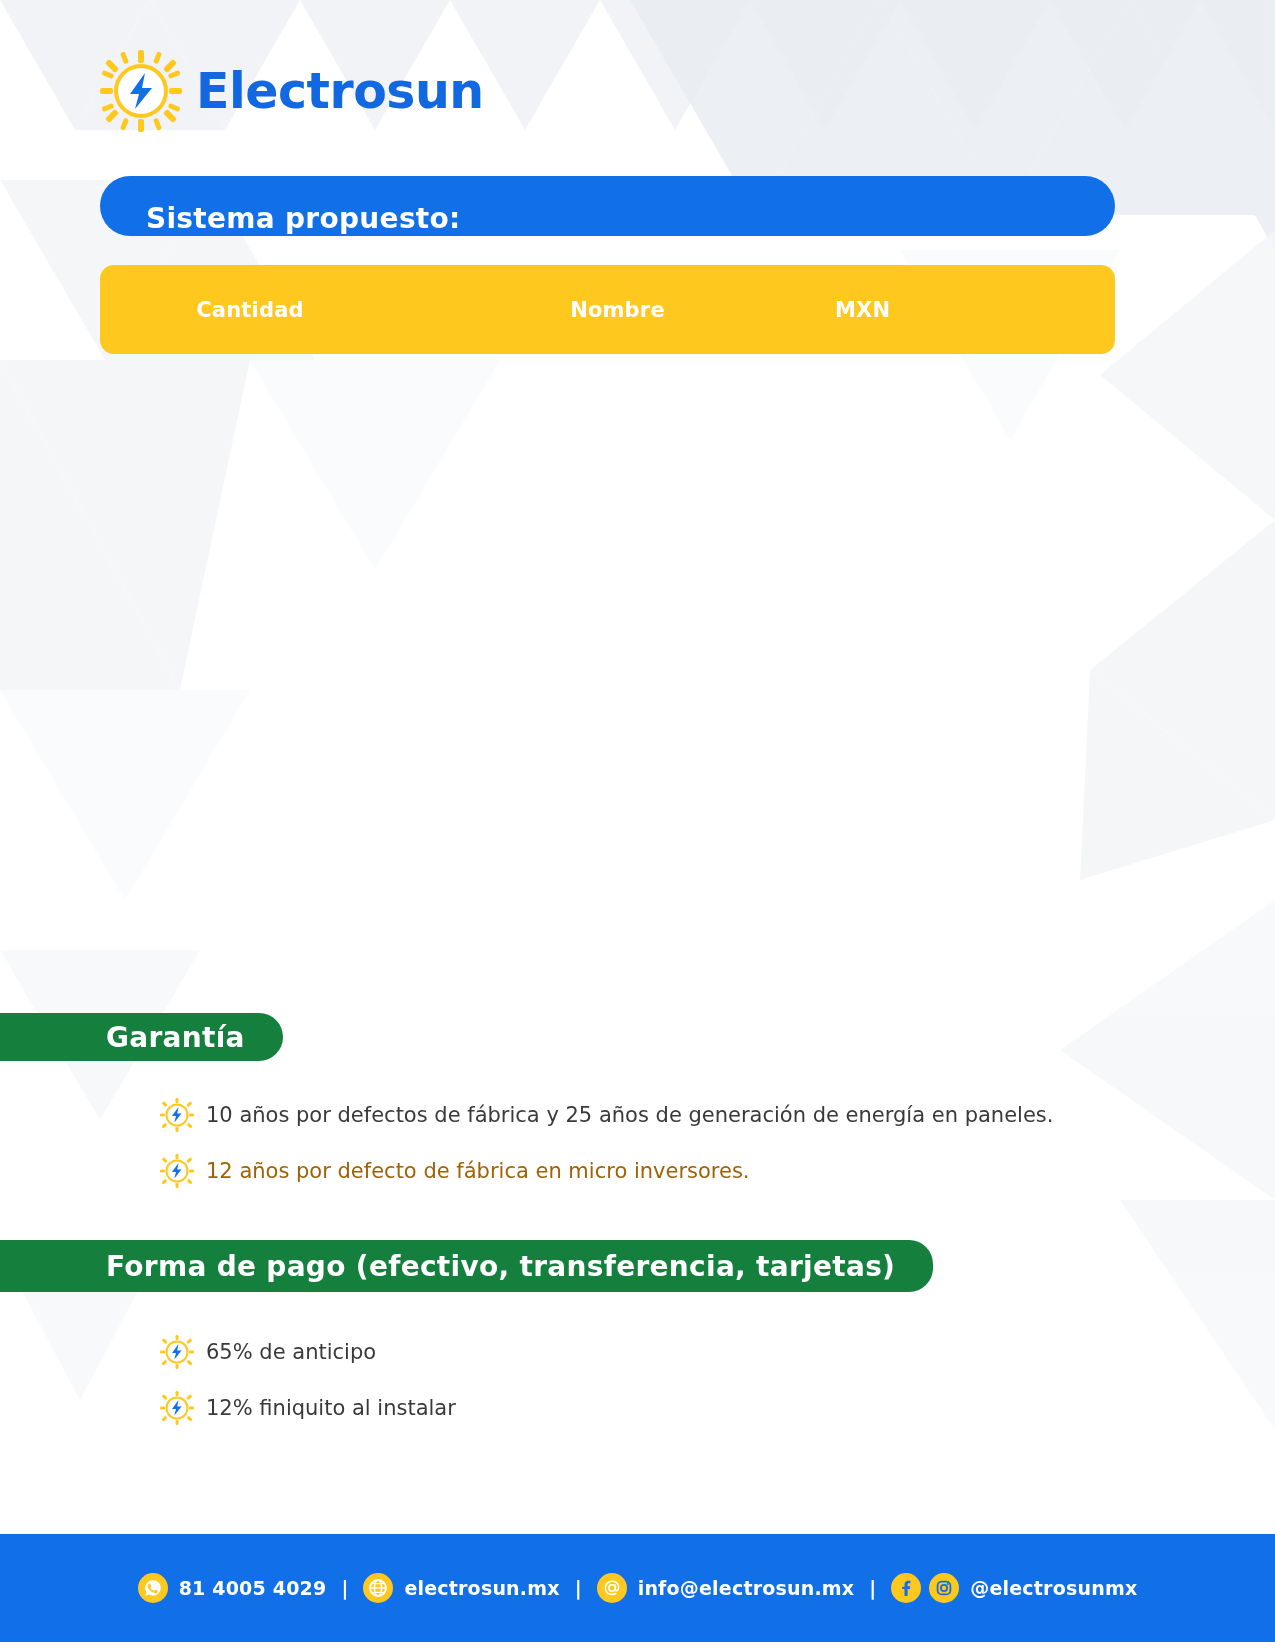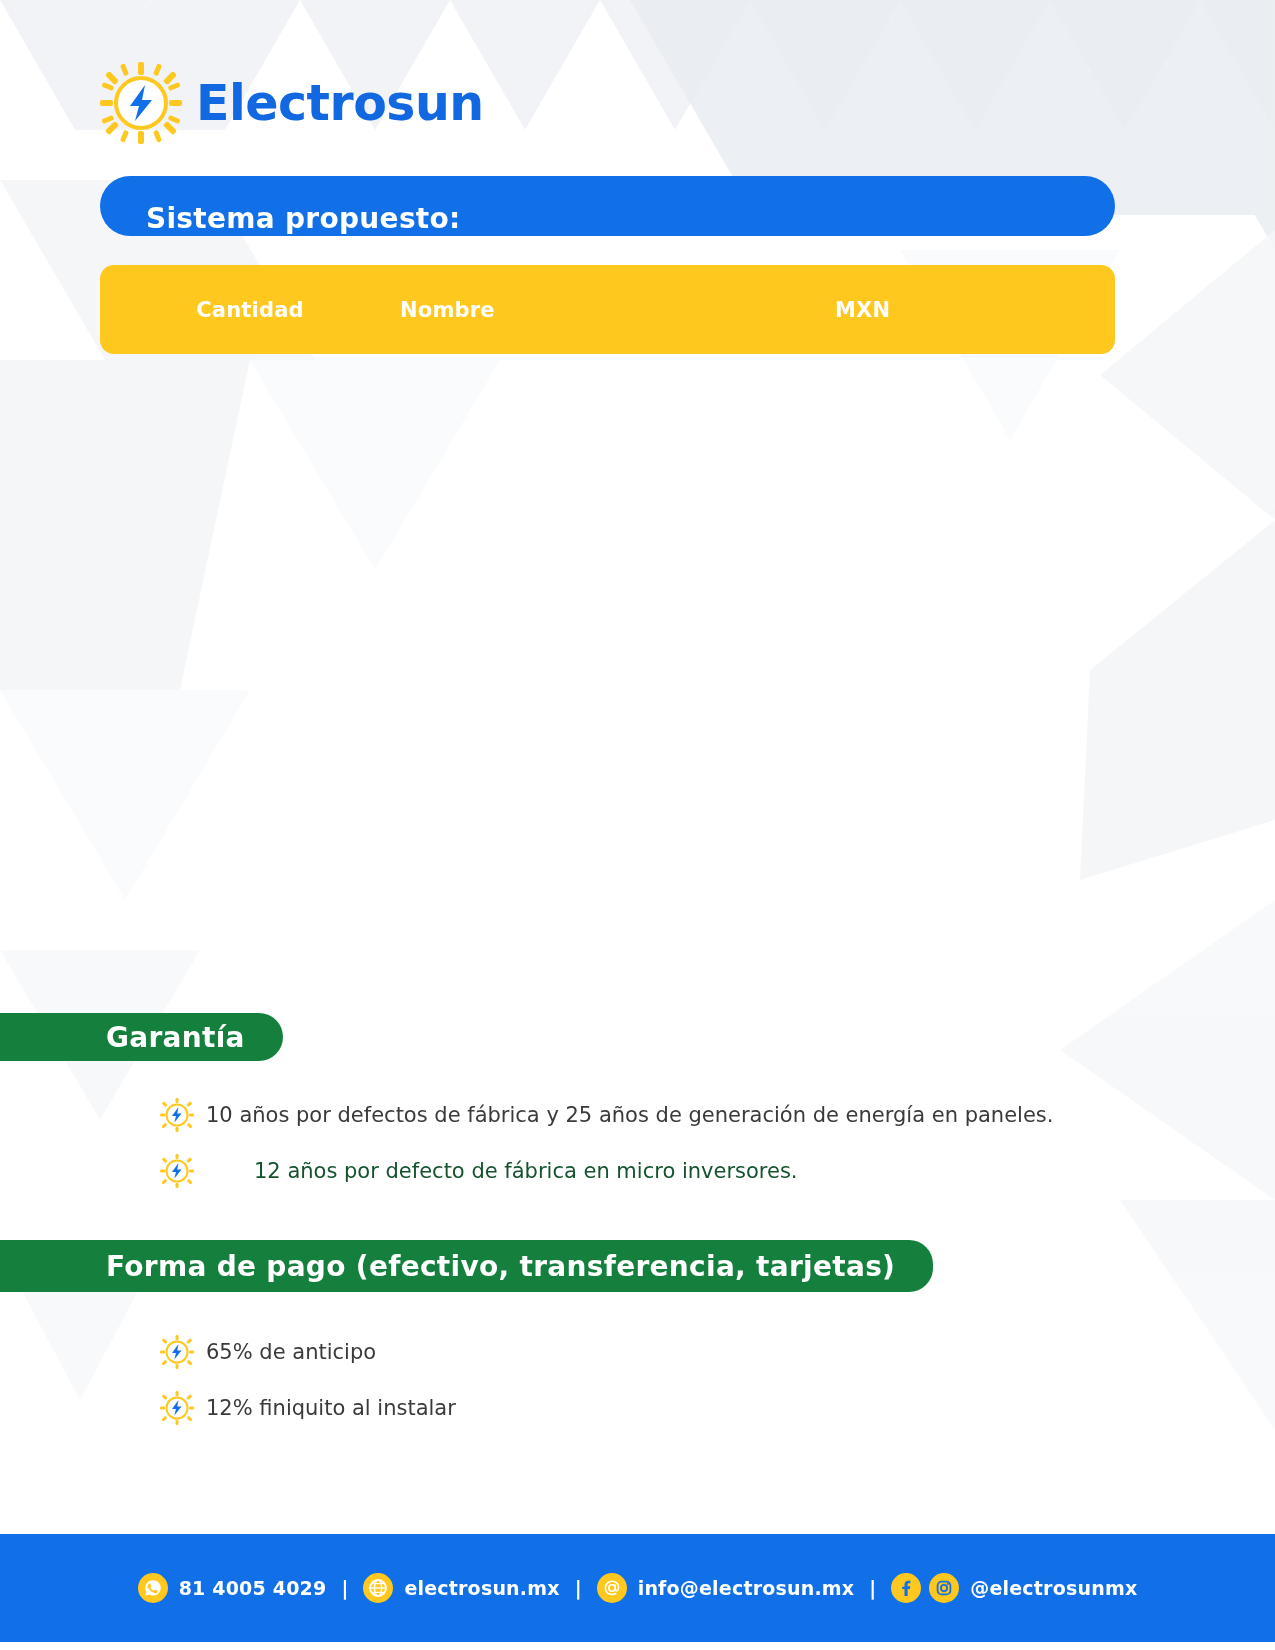--- a/index.html
+++ b/index.html
@@ -27,21 +27,21 @@
   .page {
     position: relative;
     z-index: 2;
     width: 1275px;
     height: 1650px;
   }
 
   
   .logo-row {
     position: absolute;
-    top: 62px;
+    top: 50px;
     left: 100px;
     display: flex;
     align-items: center;
     gap: 14px;
   }
   .logo-mark {
     width: 82px;
     height: 82px;
     position: relative;
     flex: none;
@@ -90,21 +90,21 @@
     align-items: center;
     box-sizing: border-box;
   }
   .th {
     color: #ffffff;
     font-weight: bold;
     font-size: 21px;
     letter-spacing: 0.2px;
   }
   .th.cantidad { width: 300px; text-align: center; }
-  .th.nombre   { flex: 1;      text-align: left; }
+  .th.nombre   { flex: 1;      text-align: center; }
   .th.mxn      { width: 280px; }
 
   
   .tab {
     position: absolute;
     background: #15803d;
     height: 48px;
     border-top-right-radius: 24px;
     border-bottom-right-radius: 24px;
     display: flex;
@@ -140,22 +140,21 @@
     height: 34px;
     position: relative;
     flex: none;
   }
   .bullet .bullet-text {
     font-size: 21px;
     color: #3a3a3a;
     line-height: 1.25;
   }
   .bullet.faded .bullet-text {
-    color: #14532d;
-    margin-left: 48px;
+    color: #a16207;
   }
   .bullets-garantia { top: 1098px; }
   .bullets-pago     { top: 1335px; }
 
   
   .footer {
     position: absolute;
     left: 0;
     bottom: 8px;
     width: 1275px;

